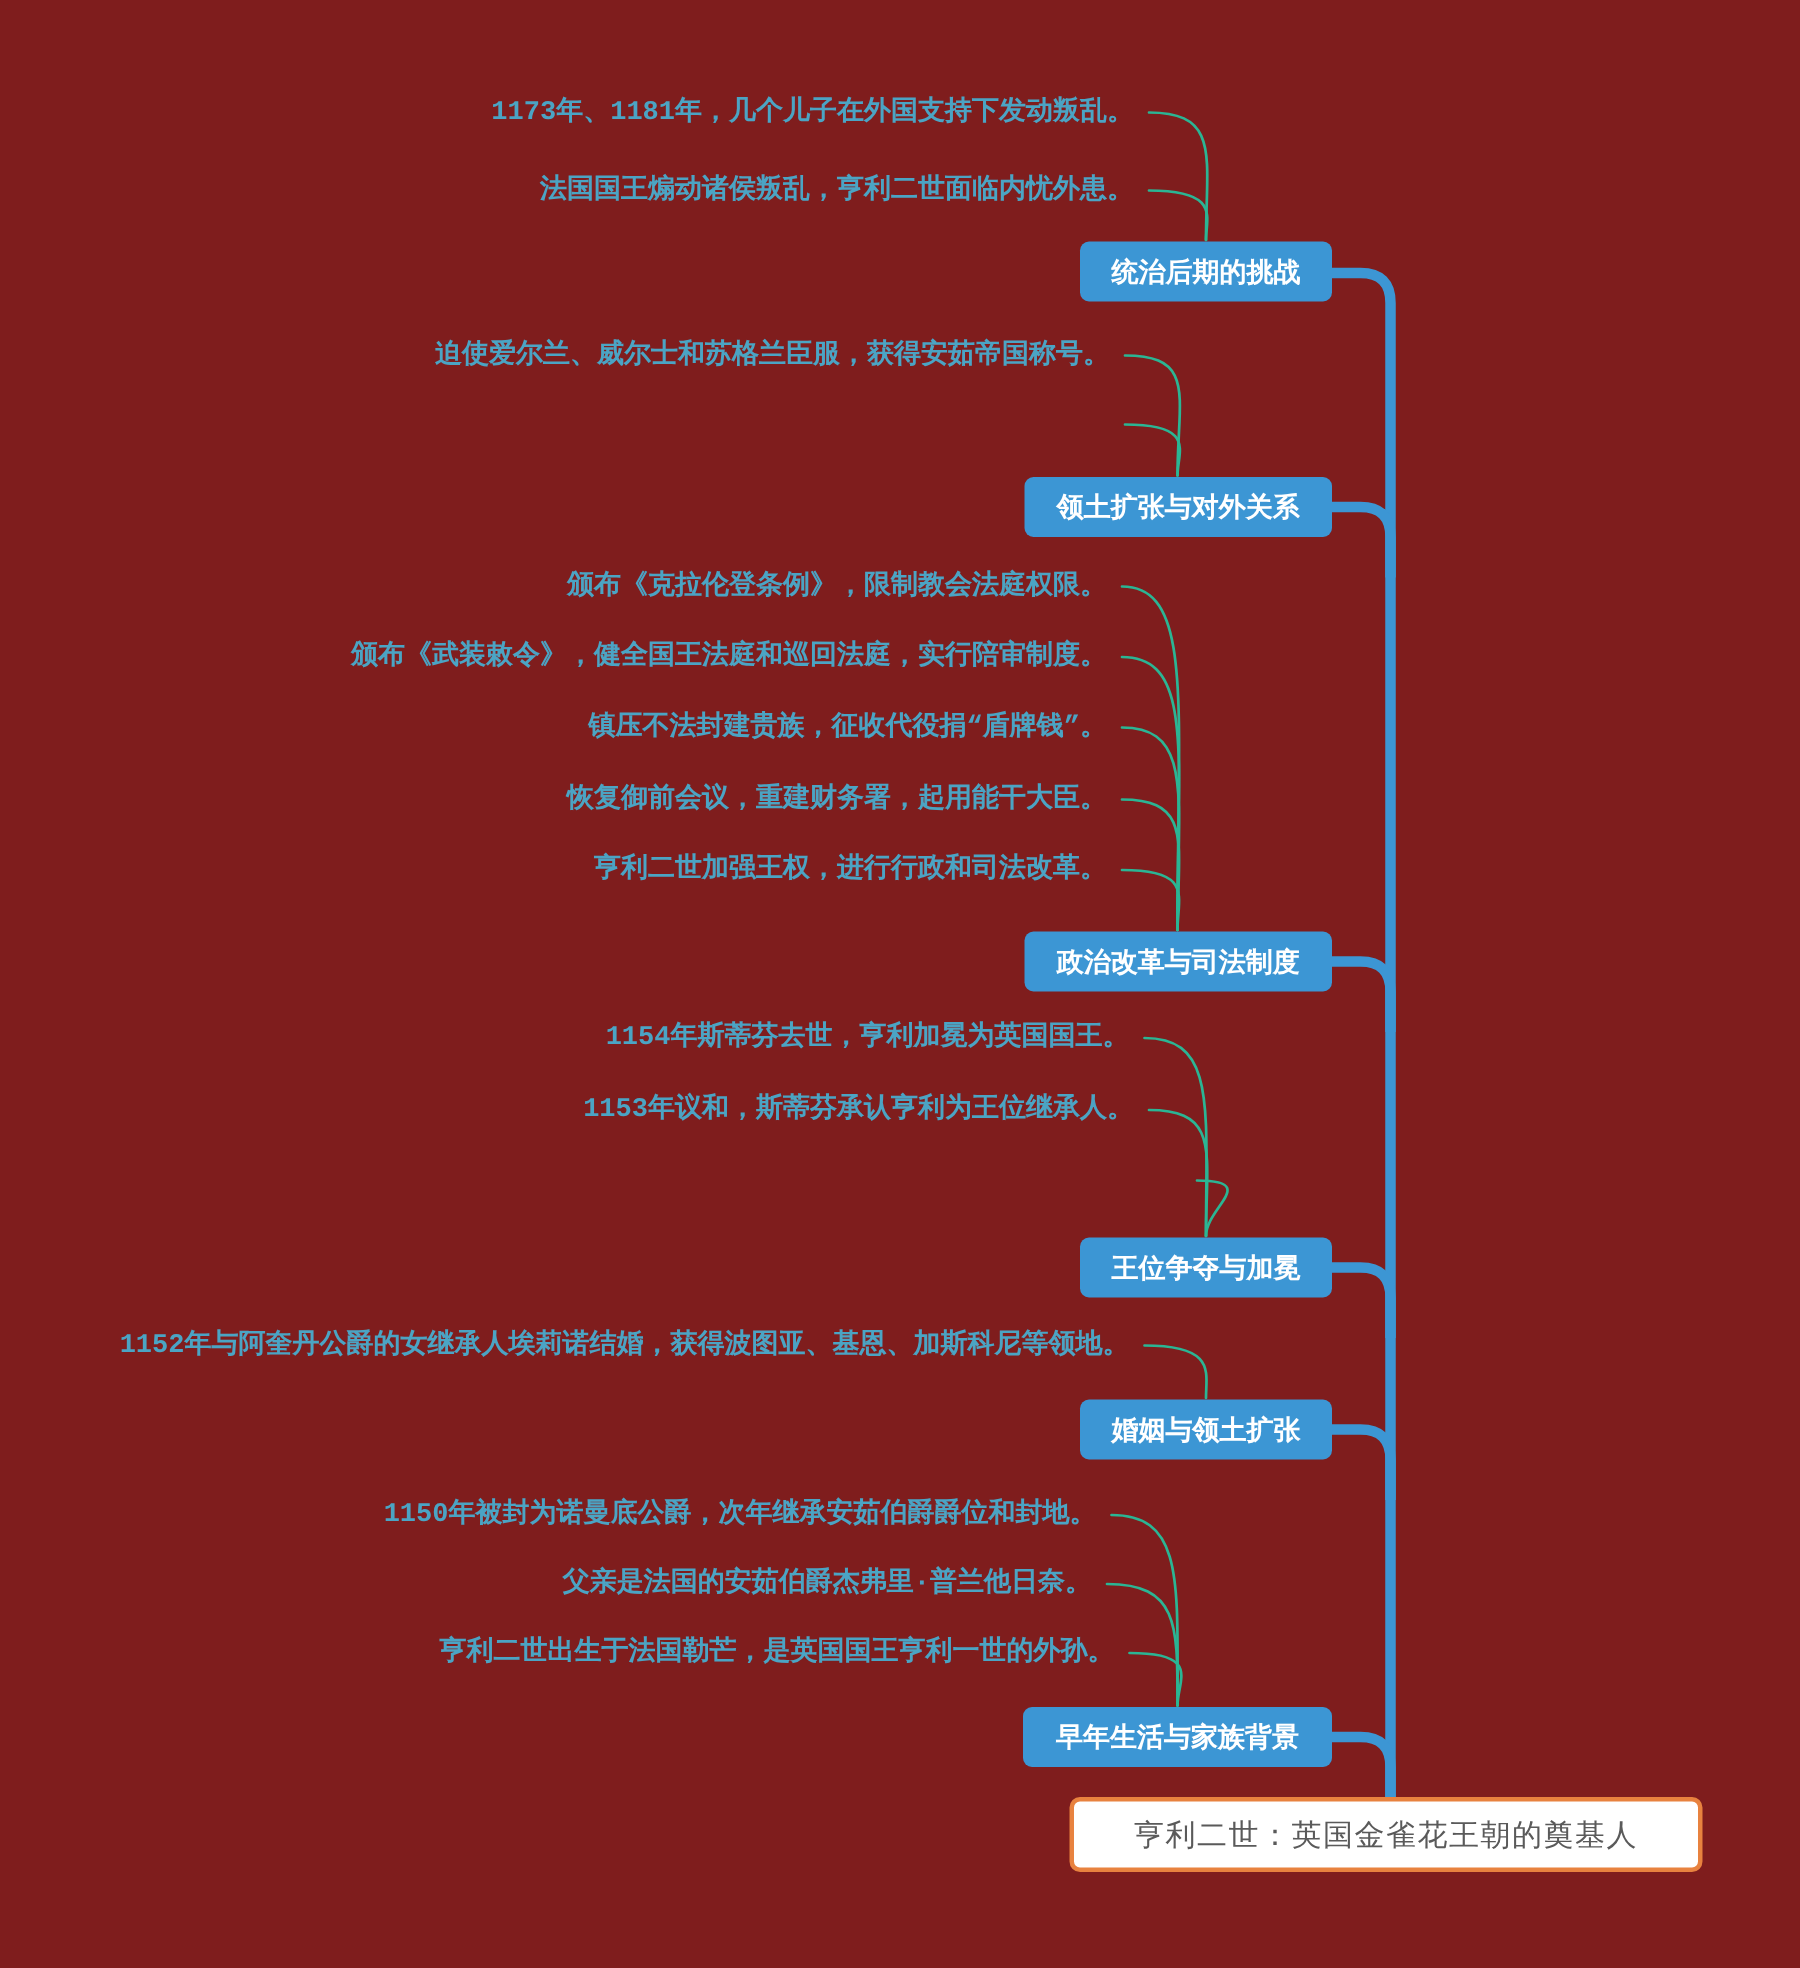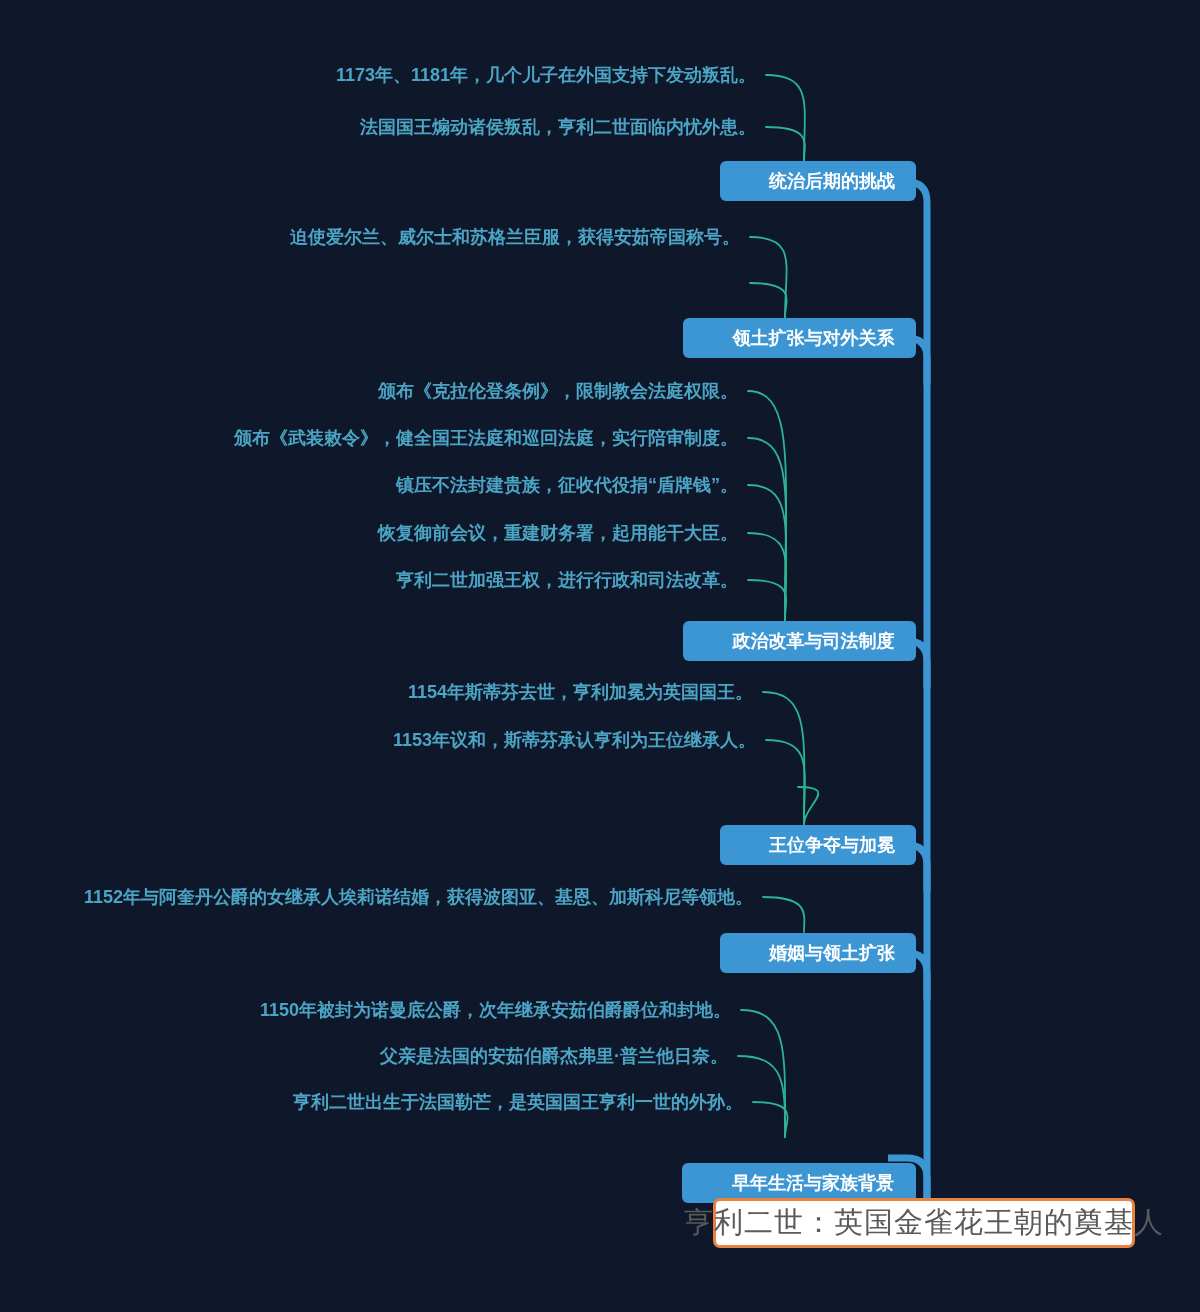--- a/index.html
+++ b/index.html
@@ -1,22 +1,22 @@
 <!DOCTYPE html>
 <html><head>
 <meta charset="utf-8">
 <style>
   html, body { margin: 0; padding: 0; background: #ffffff; }
   #canvas {
     position: relative;
     width: 1200px;
     height: 1312px;
-    background: #0f172a;
+    background: #7f1d1d;
     overflow: hidden;
-    font-family: Liberation Sans, sans-serif;
+    font-family: Liberation Mono, monospace;
   }
   #connectors {
     position: absolute;
     left: 0; top: 0;
     z-index: 0;
   }
   .leaf {
     position: absolute;
     z-index: 1;
     white-space: nowrap;
@@ -33,35 +33,34 @@
     background: #3C96D4;
     border-radius: 6px;
     color: #ffffff;
     font-size: 18px;
     font-weight: bold;
     display: flex;
     align-items: center;
     justify-content: center;
     white-space: nowrap;
     cursor: default;
-    padding-left: 28px;
   }
   .root {
     position: absolute;
     z-index: 2;
     left: 713px; top: 1198px;
     width: 422px; height: 50px;
     background: #ffffff;
     border: 3px solid #E8823F;
     border-radius: 7px;
     box-sizing: border-box;
     display: flex;
     align-items: center;
     justify-content: center;
-    font-size: 29px;
+    font-size: 20px;
     font-weight: 500;
     letter-spacing: 1px;
     color: #5A5A5A;
     white-space: nowrap;
     cursor: default;
   }
 </style>
 </head>
 <body>
 
@@ -118,17 +117,17 @@
 
   <div class="leaf" style="top:998px; right:469px;">1150年被封为诺曼底公爵，次年继承安茹伯爵爵位和封地。</div>
   <div class="leaf" style="top:1044px; right:472px;">父亲是法国的安茹伯爵杰弗里·普兰他日奈。</div>
   <div class="leaf" style="top:1090px; right:457px;">亨利二世出生于法国勒芒，是英国国王亨利一世的外孙。</div>
 
   <div class="node" style="left:720px; top:161px; width:168px;">统治后期的挑战</div>
   <div class="node" style="left:683px; top:318px; width:205px;">领土扩张与对外关系</div>
   <div class="node" style="left:683px; top:621px; width:205px;">政治改革与司法制度</div>
   <div class="node" style="left:720px; top:825px; width:168px;">王位争夺与加冕</div>
   <div class="node" style="left:720px; top:933px; width:168px;">婚姻与领土扩张</div>
-  <div class="node" style="left:682px; top:1163px; width:206px;text-align:center;">早年生活与家族背景</div>
+  <div class="node" style="left:682px; top:1138px; width:206px;text-align:center;">早年生活与家族背景</div>
 
   <div class="root">亨利二世：英国金雀花王朝的奠基人</div>
 
 </div>
 
 </body></html>

